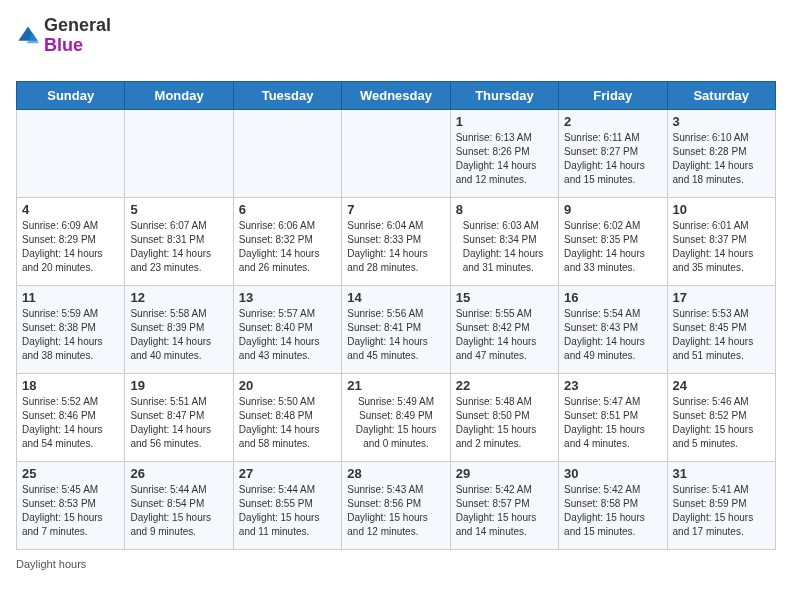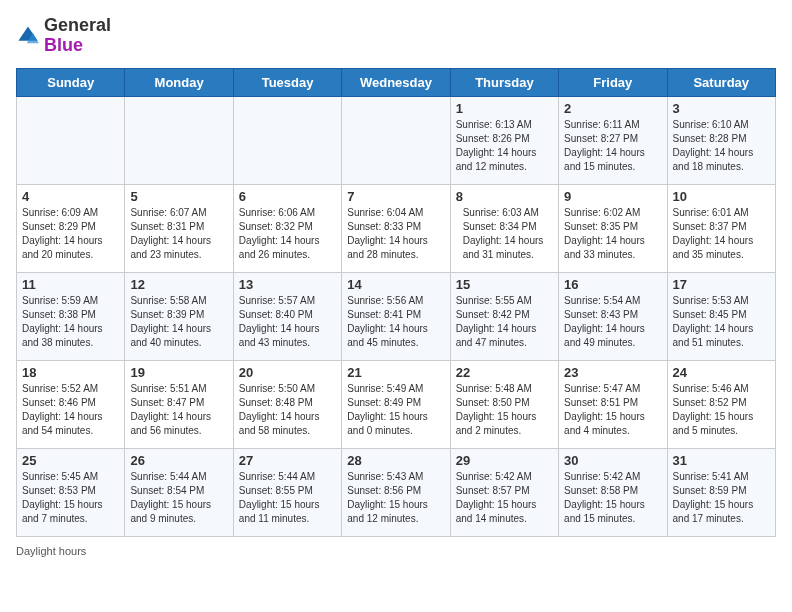--- a/index.html
+++ b/index.html
@@ -6,22 +6,23 @@
     body {
       font-family: Arial, sans-serif;
       background: #fff;
       width: 792px;
       min-height: 612px;
       padding: 16px;
     }
     .header-area {
       display: flex;
       justify-content: space-between;
-      align-items: flex-end;
-      margin-bottom: 12px;
+      align-items: flex-start;
+      margin-bottom: 25px;
+      flex-direction: column;
     }
     .logo {
       display: flex;
       align-items: center;
       gap: 4px;
     }
     .logo-text {
       font-size: 18px;
       font-weight: bold;
       line-height: 1.1;
@@ -248,21 +249,21 @@
 Daylight: 14 hours and 56 minutes.</div>
         </td>
         <td>
           <span class="day-num">20</span>
           <div class="day-info" style="white-space: pre-line;">Sunrise: 5:50 AM
 Sunset: 8:48 PM
 Daylight: 14 hours and 58 minutes.</div>
         </td>
         <td>
           <span class="day-num">21</span>
-          <div class="day-info" style="white-space: pre-line;">Sunrise: 5:49 AM
+          <div class="day-info" style="white-space: pre-line; text-align: center;">Sunrise: 5:49 AM
 Sunset: 8:49 PM
 Daylight: 15 hours and 0 minutes.</div>
         </td>
         <td>
           <span class="day-num">22</span>
           <div class="day-info" style="white-space: pre-line;">Sunrise: 5:48 AM
 Sunset: 8:50 PM
 Daylight: 15 hours and 2 minutes.</div>
         </td>
         <td>

